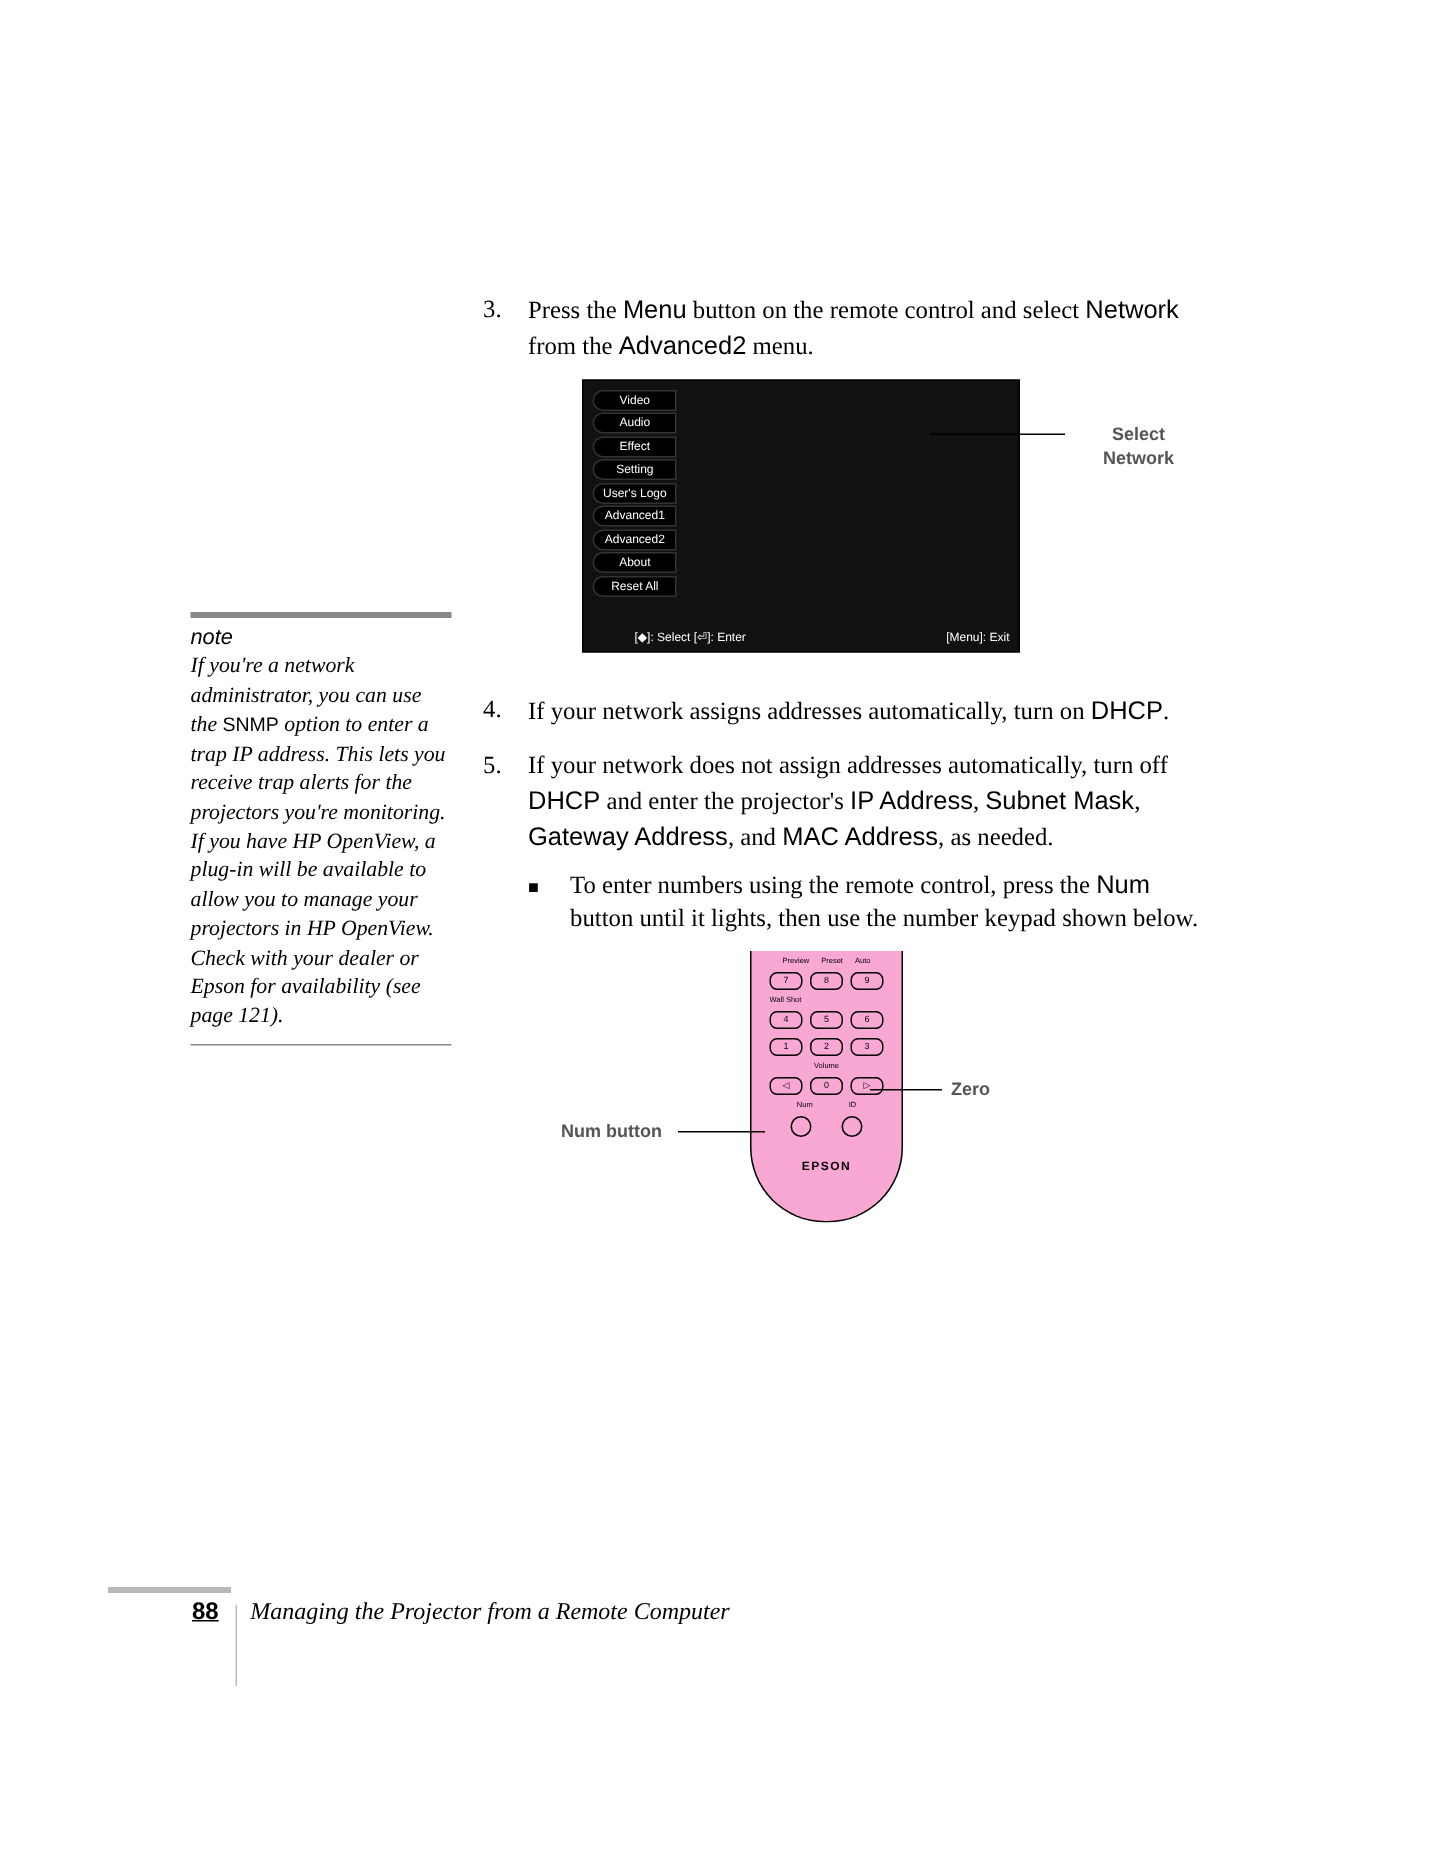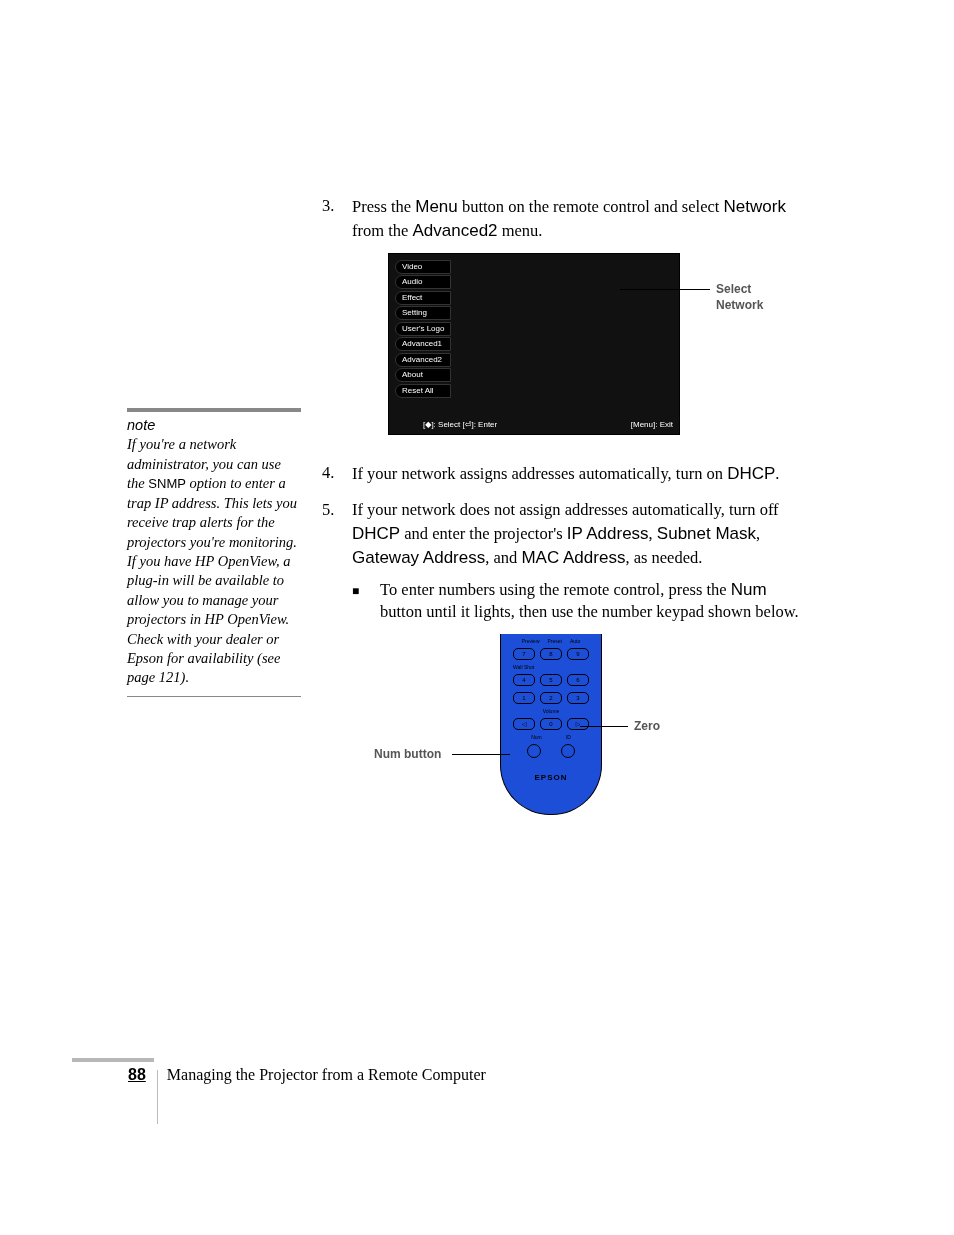--- a/index.html
+++ b/index.html
@@ -89,20 +89,21 @@
     margin-top: 8px;
   }
 
   
   .osd-wrap {
     position: relative;
     height: 195px;
     margin-left: 36px;
     margin-top: 10px;
     margin-bottom: 10px;
+    text-align: center;
   }
   .osd {
     position: absolute;
     left: 0;
     top: 0;
     width: 290px;
     height: 180px;
     background: #111;
     border: 1px solid #000;
     color: #fff;
@@ -163,21 +164,21 @@
   }
   .remote {
     position: absolute;
     left: 148px;
     top: 0;
     width: 100px;
     height: 180px;
     border: 1px solid #000;
     border-top: none;
     border-radius: 0 0 50px 50px;
-    background: #1d4ed8;
+    background: #f9a8d4;
     font-family: Arial, Helvetica, sans-serif;
     font-size: 5.5px;
     text-align: center;
   }
   .krow {
     display: flex;
     justify-content: center;
     gap: 5px;
     margin-top: 3px;
   }
@@ -224,20 +225,21 @@
     left: 128px;
     top: 1066px;
     font-size: 16px;
   }
   .foot .pn {
     font-family: Arial, Helvetica, sans-serif;
     font-weight: bold;
     text-decoration: underline;
   }
   .foot .chap {
+    font-style: italic;
     margin-left: 17px;
   }
   .foot-vline {
     position: absolute;
     left: 157px;
     top: 1070px;
     width: 1px;
     height: 54px;
     background: #bbb;
   }

